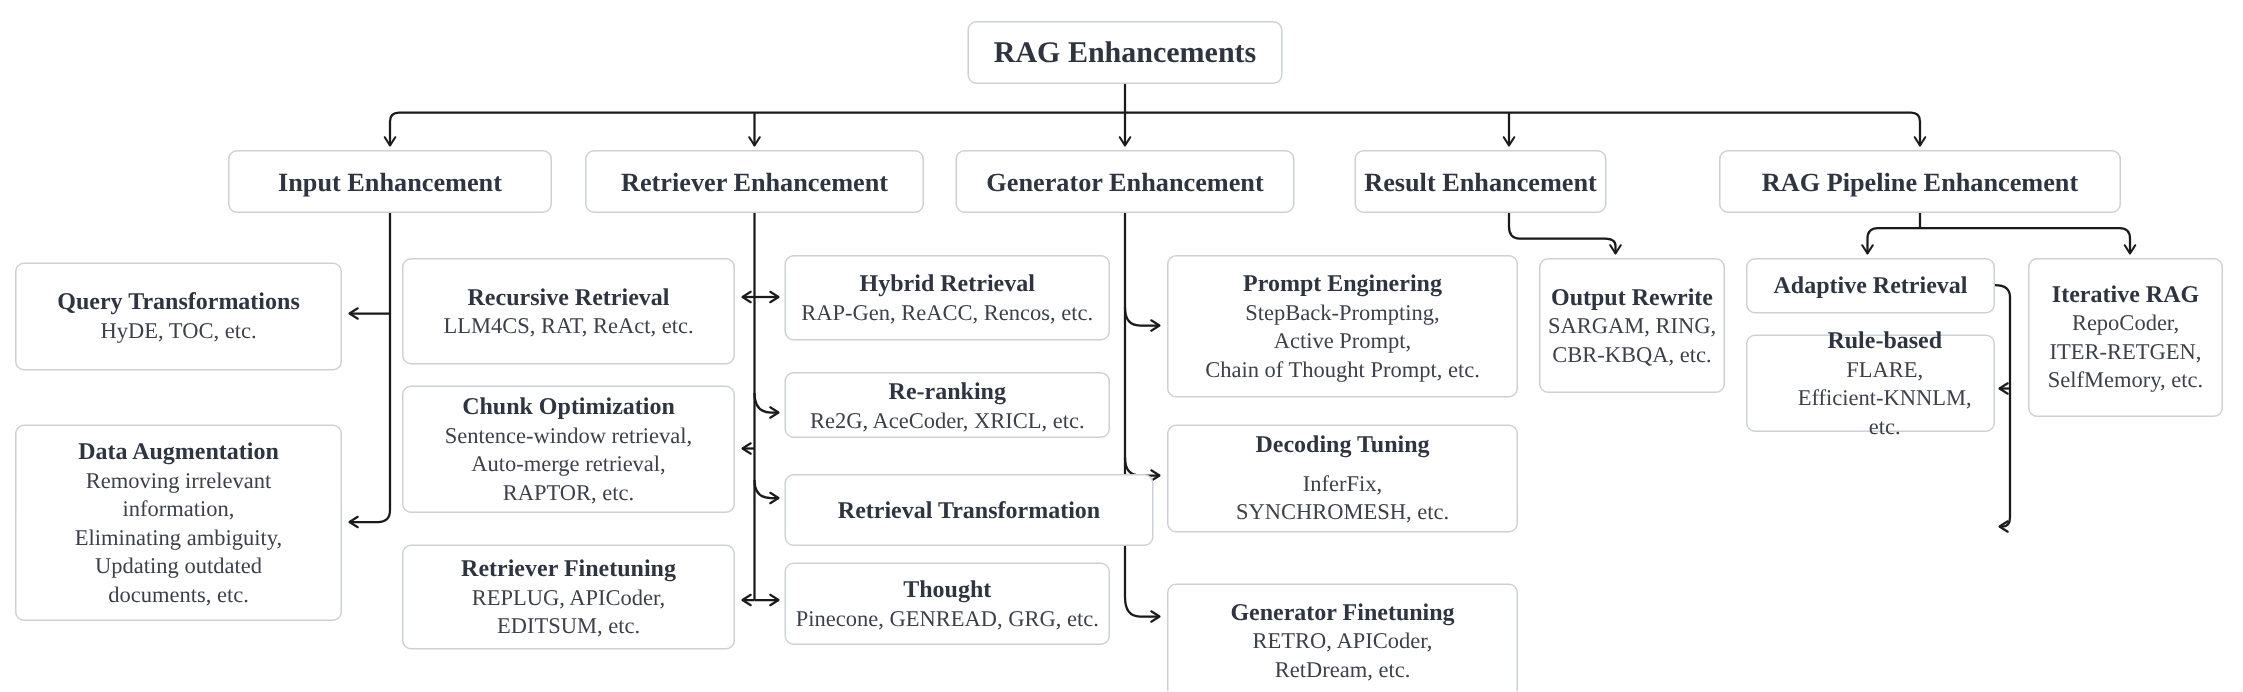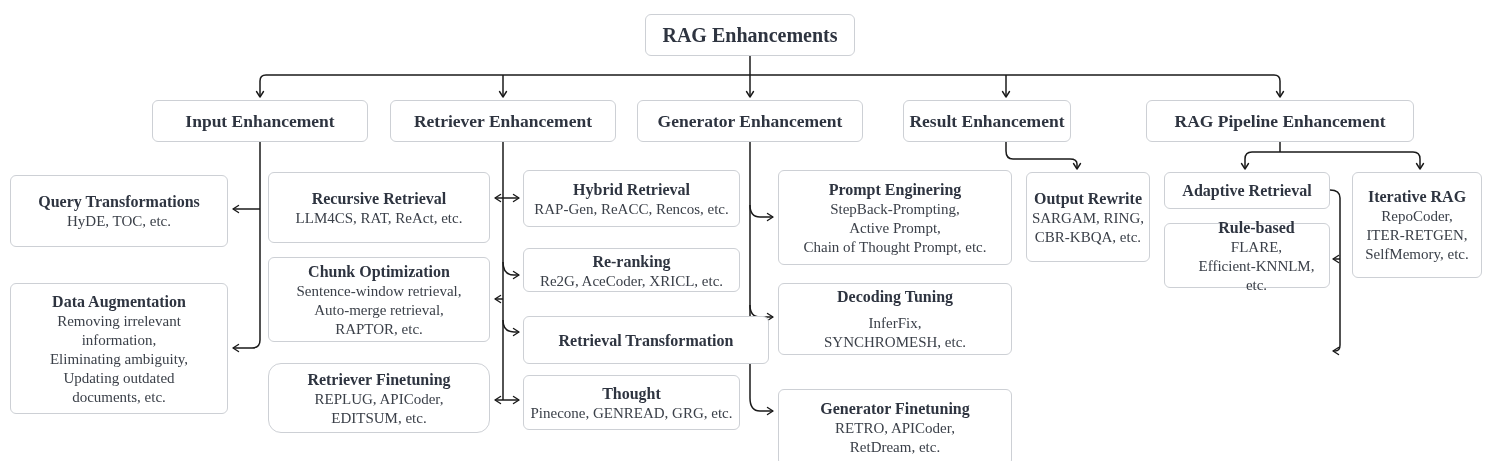--- a/index.html
+++ b/index.html
@@ -24,21 +24,21 @@
   .n-input{left:152px;top:100px;width:216px;height:42px;}
   .n-retriever{left:390px;top:100px;width:226px;height:42px;}
   .n-generator{left:637px;top:100px;width:226px;height:42px;}
   .n-result{left:903px;top:100px;width:168px;height:42px;}
   .n-pipeline{left:1146px;top:100px;width:268px;height:42px;}
 
   .n-query{left:10px;top:175px;width:218px;height:72px;}
   .n-dataaug{left:10px;top:283px;width:218px;height:131px;}
   .n-recursive{left:268px;top:172px;width:222px;height:71px;}
   .n-chunk{left:268px;top:257px;width:222px;height:85px;}
-  .n-retft{left:268px;top:363px;width:222px;height:70px;border-radius:13px;}
+  .n-retft{left:268px;top:363px;width:222px;height:70px;}
   .n-hybrid{left:523px;top:170px;width:217px;height:57px;}
   .n-rerank{left:523px;top:248px;width:217px;height:44px;justify-content:space-between;}
   .n-rettrans{left:523px;top:316px;width:246px;height:48px;}
   .n-others{left:523px;top:375px;width:217px;height:55px;}
   .n-prompt{left:778px;top:170px;width:234px;height:95px;}
   .n-decoding{left:778px;top:283px;width:234px;height:72px;justify-content:space-between;}
   .n-genft{left:778px;top:373px;width:234px;height:77px;margin-top:16px;}
   .n-outrw{left:1026px;top:172px;width:124px;height:90px;}
   .n-adaptive{left:1164px;top:172px;width:166px;height:37px;}
   .n-rule{left:1164px;top:223px;width:166px;height:65px;padding-left:22px;}

